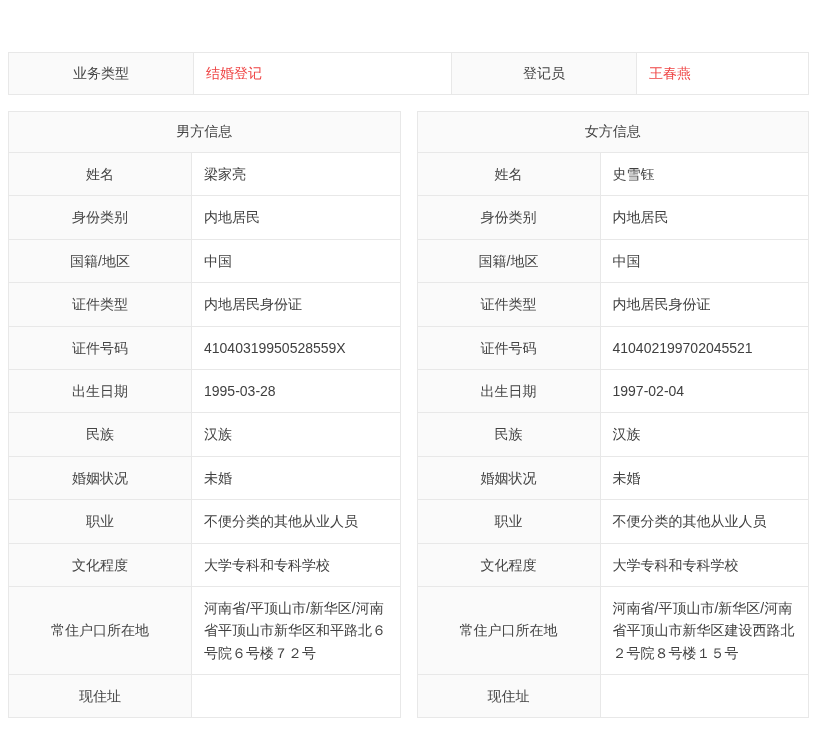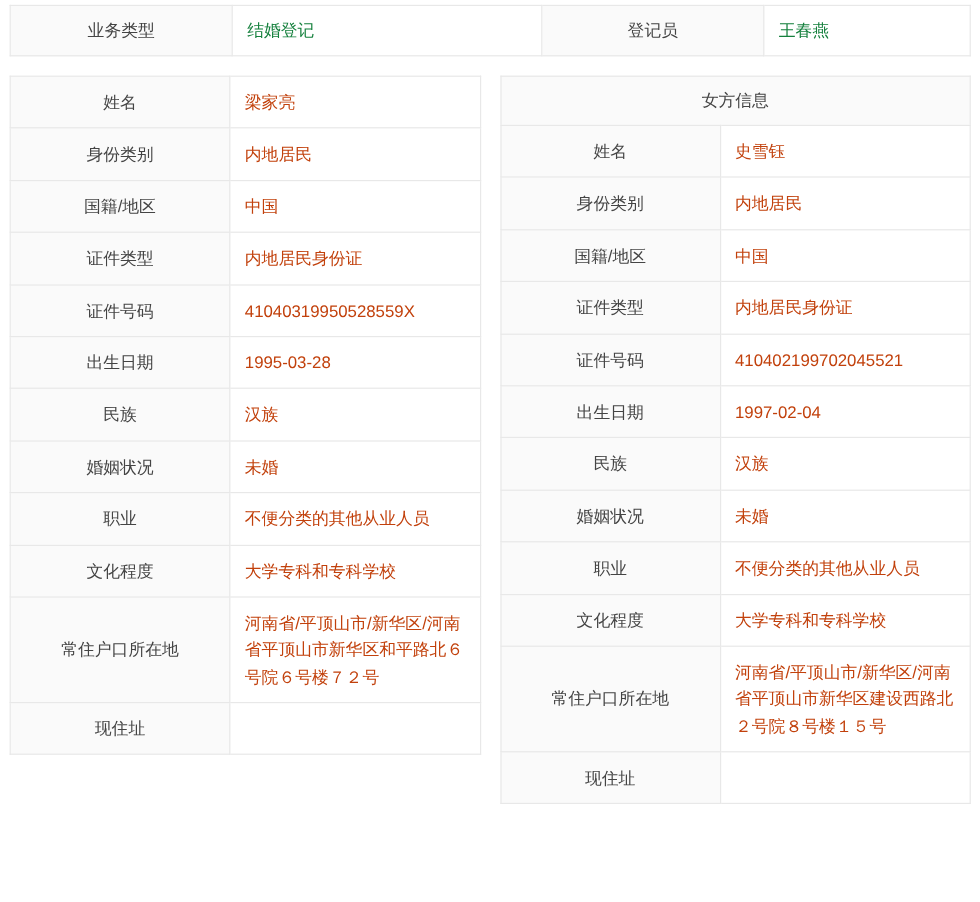--- a/index.html
+++ b/index.html
@@ -19,36 +19,37 @@
     width: 817px;
     box-sizing: border-box;
     padding: 4px 8px 0 8px;
   }
 
   
   table.tbl {
     border-collapse: collapse;
     width: 100%;
     table-layout: fixed;
+    margin-top: 48px;
   }
   table.tbl td {
     border: 1px solid #e8e8e8;
     padding: 10px 12px;
     vertical-align: middle;
     line-height: 1.5;
     word-break: break-all;
   }
   td.lbl {
     background: #fafafa;
     text-align: center;
     color: #444;
   }
   td.val {
     background: #ffffff;
-    color: #15803d;
+    color: #ef4444;
   }
 
   .top-wrap { margin-bottom: 16px; }
 
   
   .cols {
     display: flex;
     gap: 16px;
   }
   .col {
@@ -76,21 +77,21 @@
     word-break: break-all;
   }
   table.pair td.k {
     width: 158px;
     background: #fafafa;
     text-align: center;
     color: #444;
   }
   table.pair td.v {
     background: #ffffff;
-    color: #c2410c;
+    color: #404040;
   }
   td.v.empty { height: 20px; }
 </style>
 </head>
 <body>
 
 <div class="page">
 
   <div class="top-wrap">
     <table class="tbl">
@@ -101,20 +102,21 @@
         <td class="lbl" style="width:160px">登记员</td>
         <td class="val">王春燕</td>
       </tr>
     </tbody>
       </table>
   </div>
 
   <div class="cols">
 
     <div class="col">
+      <div class="sec-title">男方信息</div>
       <table class="pair">
         <tbody>
             <tr>
               <td class="k">姓名</td>
               <td class="v">梁家亮</td>
             </tr>
         <tr>
               <td class="k">身份类别</td>
               <td class="v">内地居民</td>
             </tr>

